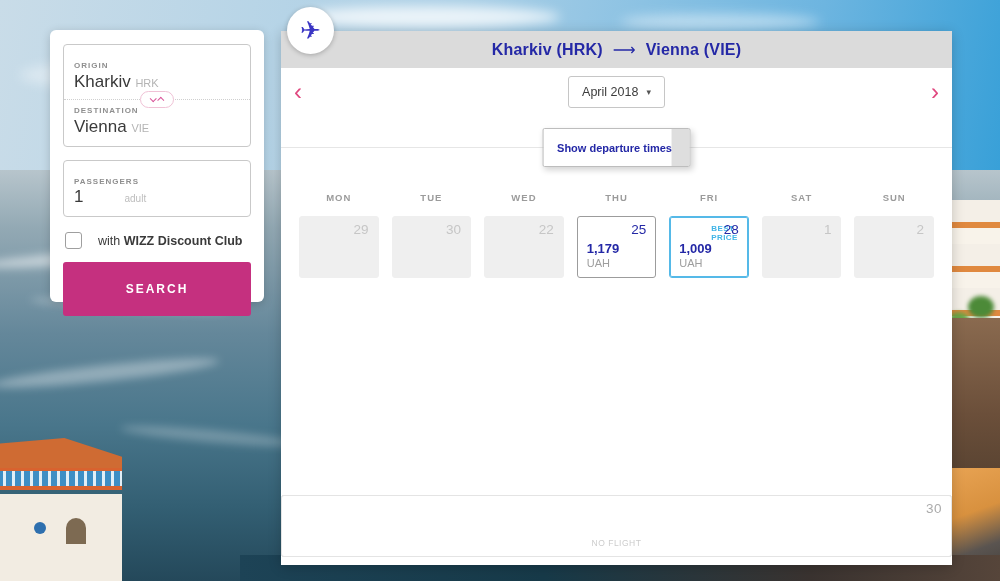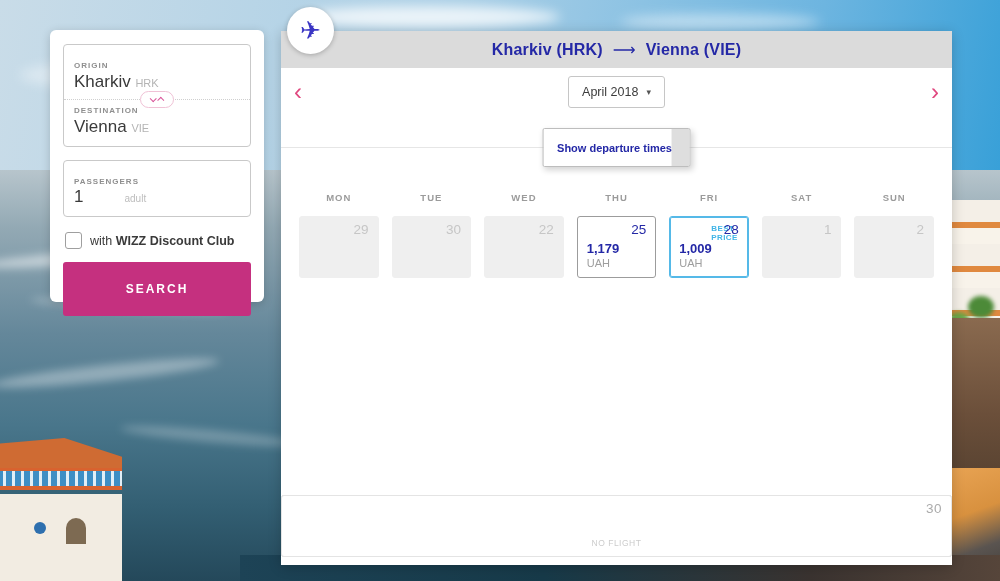--- a/index.html
+++ b/index.html
@@ -44,21 +44,21 @@
   .route-divider { position:relative; border-top:1px dotted #cfcfcf; margin:7px -10px 6px; }
   .swap-pill { position:absolute; left:50%; top:-9px; transform:translateX(-50%);
                width:34px; height:17px; background:#fff; border:1px solid #f0c2d6; border-radius:9px;
                display:flex; align-items:center; justify-content:center; gap:4px; cursor:pointer; }
   .chev { width:5px; height:5px; border-right:1.6px solid #d9579a; border-bottom:1.6px solid #d9579a; display:inline-block; }
   .chev.down { transform:rotate(45deg) translateY(-1px); }
   .chev.up { transform:rotate(-135deg) translateY(-1px); }
   .pax-row { display:flex; align-items:baseline; gap:5px; margin-top:1px; }
   .pax-count { font-size:17px; color:#3a3a3a; }
   .pax-type { font-size:10px; color:#bdbdbd;margin-left:36px; }
-  .wdc-row { display:flex; align-items:center; gap:8px; margin:15px 2px 13px; }
+  .wdc-row { display:flex; align-items:center; gap:16px; margin:15px 2px 13px; }
   .checkbox { width:17px; height:17px; border:1px solid #9f9f9f; border-radius:3px; background:#fff; cursor:pointer; flex:0 0 auto; }
   .wdc-text { font-size:12.5px; color:#3a3a3a; }
   .wdc-text b { font-weight:bold; }
   .search-btn { display:block; width:100%; height:54px; background:var(--pink,#c5307f); color:#fff; border:none;
                 border-radius:3px; font-family:inherit; font-size:12px; font-weight:bold; letter-spacing:2px; cursor:pointer; }
 
   
   .panel { position:absolute; left:281px; top:31px; width:671px; height:534px; background:#fff;
            box-shadow:0 2px 12px rgba(0,0,0,.2); }
   .panel-header { height:37px; background:#dbdbdb; display:flex; align-items:center; justify-content:center; gap:10px; }

